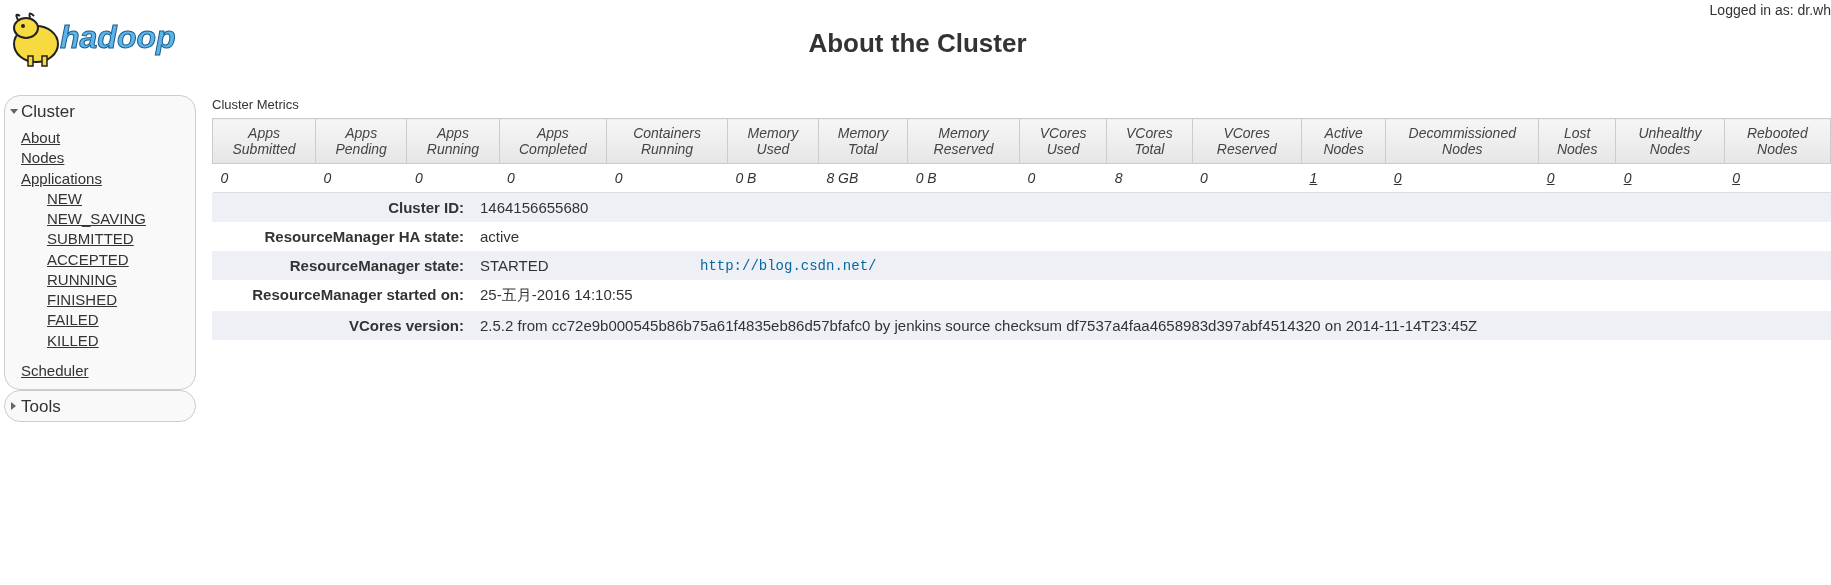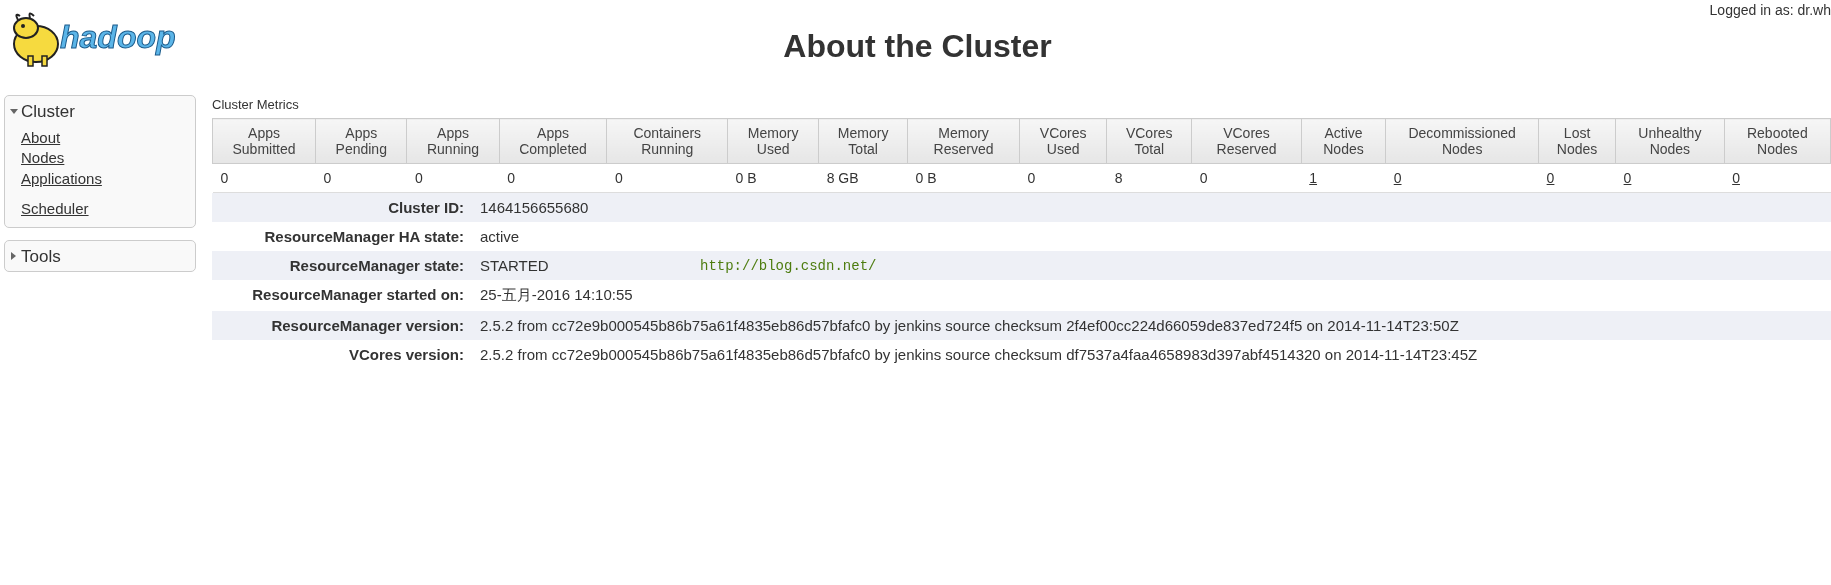--- a/index.html
+++ b/index.html
@@ -22,42 +22,42 @@
 }
 .login-info {
   position: absolute;
   top: 2px;
   right: 0;
   font-size: 14px;
   padding-right: 0;
 }
 .page-title {
   text-align: center;
-  font-size: 32px;
+  font-size: 26px;
   font-weight: bold;
   margin: 0;
   position: absolute;
   top: 28px;
   left: 4px;
   right: 0;
 }
 .layout {
   display: flex;
   width: 100%;
 }
 .sidebar {
   width: 200px;
   flex-shrink: 0;
   padding: 2px 4px 0 4px;
 }
 .side-panel {
   border: 1px solid #ccc;
-  border-radius: 5px;
+  border-radius: 16px;
   background: #f9f9f9;
-  margin-bottom: 12px;
+  margin-bottom: 0;
 }
 .side-title {
   padding: 6px 8px 4px 16px;
   font-size: 17px;
   color: #333;
   position: relative;
   cursor: pointer;
 }
 .side-title::before {
   content: "";
@@ -98,20 +98,21 @@
 }
 .section-title {
   font-size: 13px;
   margin: 4px 0 6px 0;
   font-weight: normal;
 }
 .metrics-table {
   border-collapse: collapse;
   width: 100%;
   table-layout: auto;
+  font-style: italic;
 }
 .metrics-table th {
   background: #eee;
   background: linear-gradient(#f6f6f6, #e6e6e6);
   border: 1px solid #ccc;
   padding: 6px 8px;
   font-weight: normal;
   font-size: 14px;
   color: #444;
   white-space: normal;
@@ -154,21 +155,21 @@
 }
 .overview-table td {
   text-align: left;
   padding: 6px 8px;
   font-size: 15px;
 }
 .watermark {
   position: absolute;
   top: 258px;
   left: 700px;
-  color: #4d7c0f;
+  color: #0369a1;
   font-family: "Courier New", monospace;
   font-size: 14px;
   pointer-events: none;
 }
 </style>
 </head>
 <body>
 
 <div class="header">
   <div class="logo">
@@ -189,20 +190,30 @@
 </div>
 
 <div class="layout" style="margin-top:20px;">
   <div class="sidebar">
     <div class="side-panel">
       <div class="side-title">Cluster</div>
       <div class="side-body">
         <a href="#">About</a>
         <a href="#">Nodes</a>
         <a href="#">Applications</a>
+        <div class="side-sub">
+          <a href="#">NEW</a>
+          <a href="#">NEW_SAVING</a>
+          <a href="#">SUBMITTED</a>
+          <a href="#">ACCEPTED</a>
+          <a href="#">RUNNING</a>
+          <a href="#">FINISHED</a>
+          <a href="#">FAILED</a>
+          <a href="#">KILLED</a>
+        </div>
         <a href="#" class="sched">Scheduler</a>
       </div>
     </div>
     <div class="side-panel">
       <div class="side-title collapsed">Tools</div>
     </div>
   </div>
 
   <div class="main">
     <div class="section-title">Cluster Metrics</div>
@@ -263,24 +274,20 @@
           </tr>
           <tr>
             <th>ResourceManager state:</th>
             <td>STARTED</td>
           </tr>
           <tr>
             <th>ResourceManager started on:</th>
             <td>25-五月-2016 14:10:55</td>
           </tr>
           <tr>
-            <th>ResourceManager version:</th>
-            <td>2.5.2 from cc72e9b000545b86b75a61f4835eb86d57bfafc0 by jenkins source checksum 2f4ef00cc224d66059de837ed724f5 on 2014-11-14T23:50Z</td>
-          </tr>
-          <tr>
             <th>VCores version:</th>
             <td>2.5.2 from cc72e9b000545b86b75a61f4835eb86d57bfafc0 by jenkins source checksum df7537a4faa4658983d397abf4514320 on 2014-11-14T23:45Z</td>
           </tr>
         </tbody>
     </table>
   </div>
 </div>
 
 <div class="watermark">http://blog.csdn.net/</div>
 

